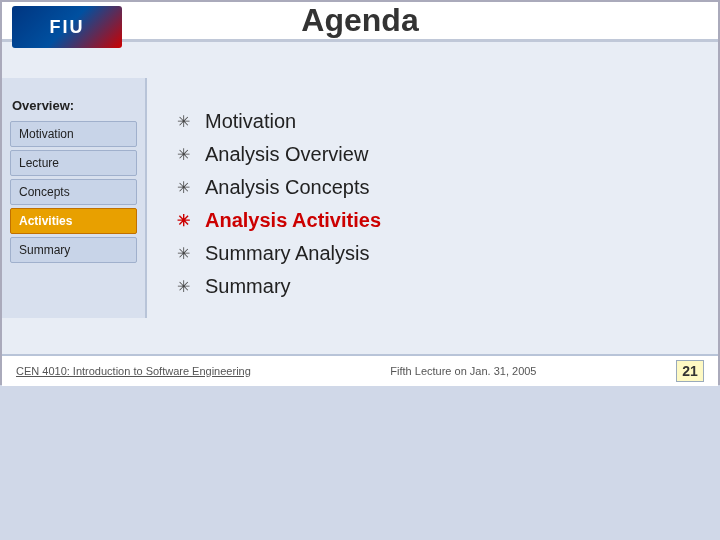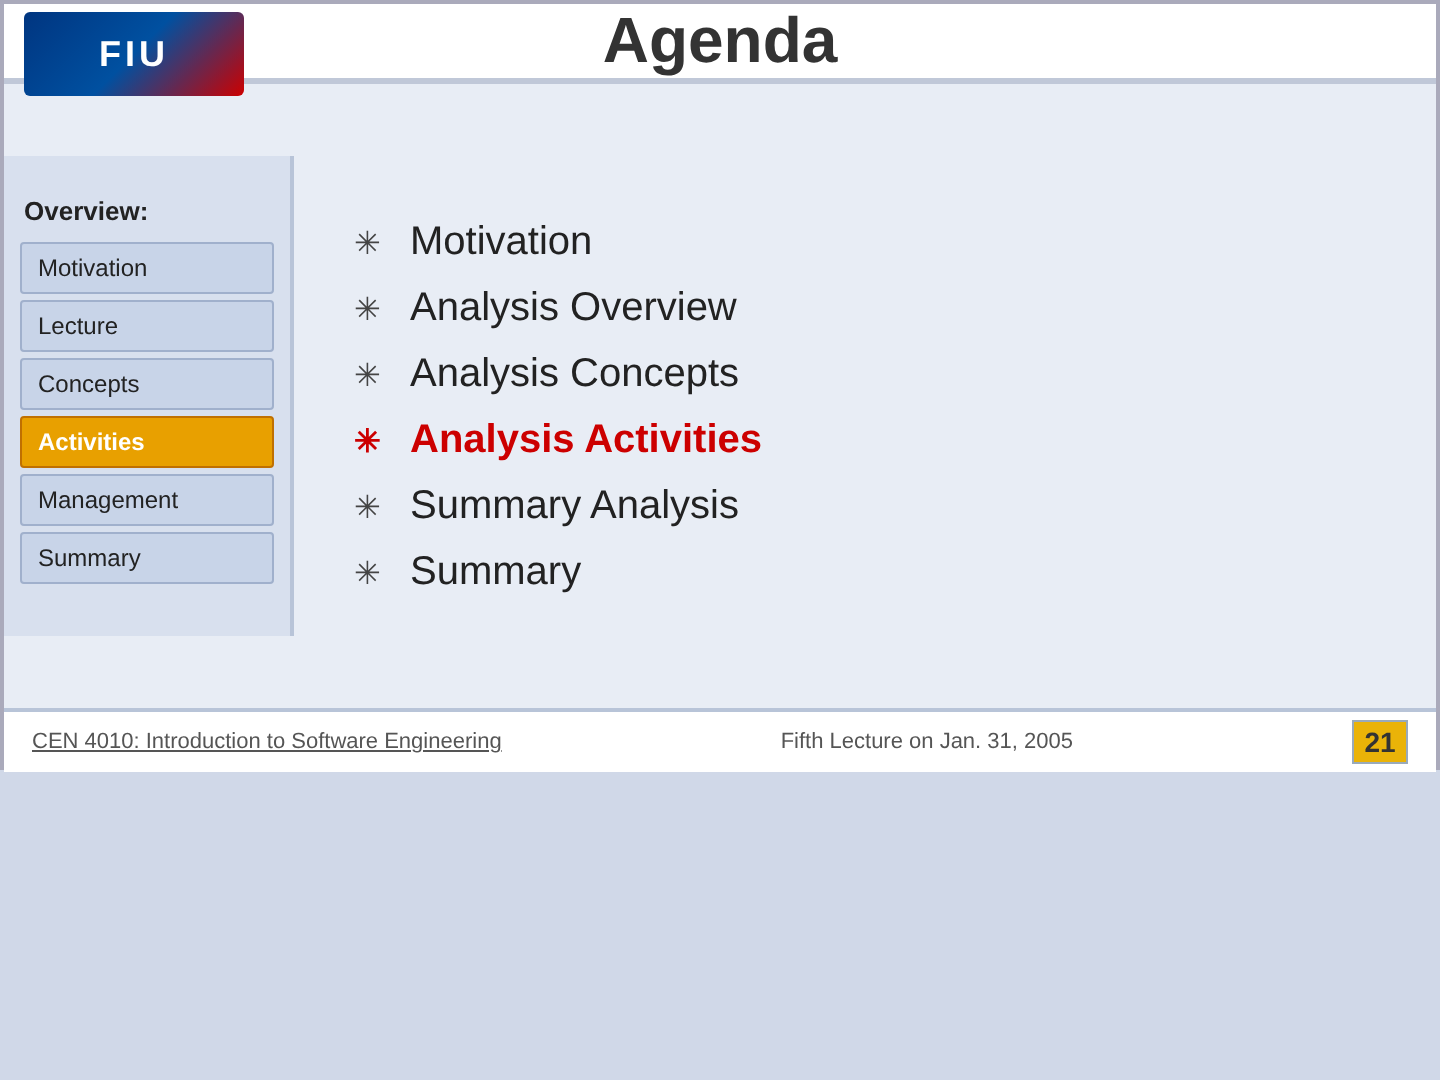--- a/index.html
+++ b/index.html
@@ -166,21 +166,21 @@
 
     .footer-center {
       font-size: 11px;
       color: #555;
     }
 
     .footer-right {
       font-size: 14px;
       font-weight: bold;
       color: #333;
-      background: #eab308;
+      background: #fef9c3;
       border: 1px solid #99aabb;
       width: 28px;
       height: 22px;
       display: flex;
       align-items: center;
       justify-content: center;
     }
   </style>
 </head>
 <body>
@@ -198,21 +198,20 @@
 
   <div class="main">
 
     <div class="sidebar">
       <div class="sidebar-heading">Overview:</div>
 
       <div class="sidebar-item">Motivation</div>
       <div class="sidebar-item">Lecture</div>
       <div class="sidebar-item">Concepts</div>
       <div class="sidebar-item active">Activities</div>
-      <div class="sidebar-item">Management</div>
       <div class="sidebar-item">Summary</div>
     </div>
 
     <div class="content">
       <ul class="agenda-list">
         <li>
           <span class="bullet">✳</span>
           <span>Motivation</span>
         </li>
         <li>

